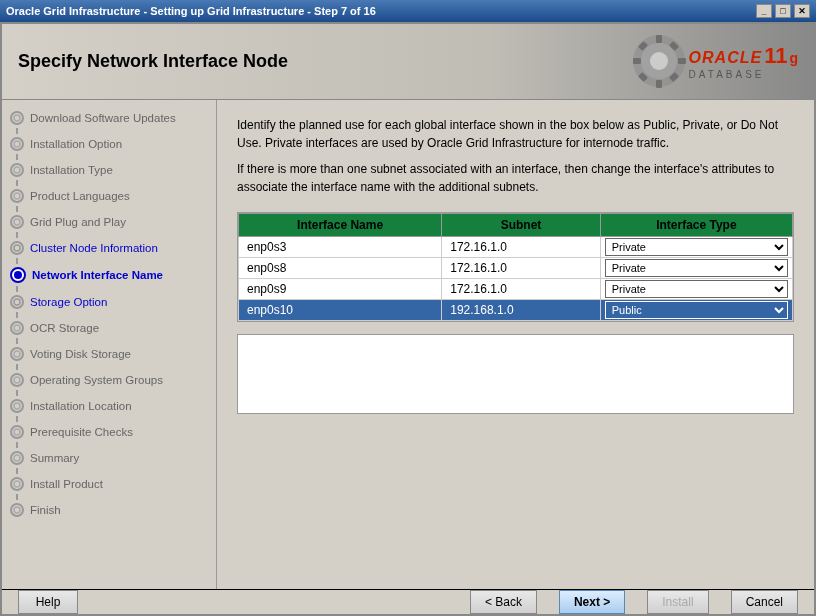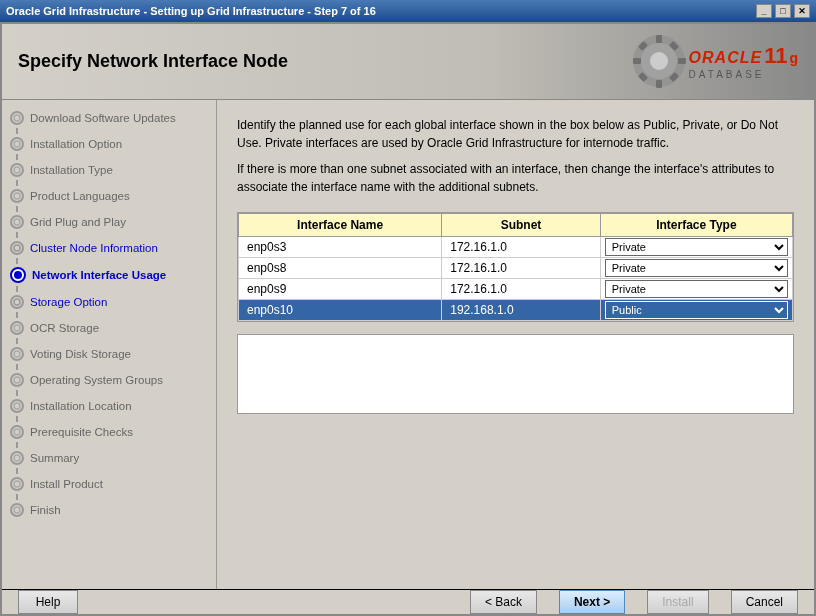--- a/index.html
+++ b/index.html
@@ -153,21 +153,21 @@
     .table-container {
       background: #fff;
       border: 1px solid #999;
       margin-bottom: 12px;
     }
     table {
       width: 100%;
       border-collapse: collapse;
     }
     th {
-      background: #fef9c3;
+      background: #15803d;
       border: 1px solid #999;
       padding: 4px 8px;
       text-align: center;
       font-size: 12px;
       font-weight: bold;
     }
     td {
       border: 1px solid #ccc;
       padding: 3px 8px;
       font-size: 12px;
@@ -329,21 +329,21 @@
           </div>
           <span>Cluster Node Information</span>
         </div>
         <div class="sidebar-line"></div>
         <div class="sidebar-item active">
           <div class="sidebar-icon active-icon">
             <svg width="10" height="10">
               <circle cx="5" cy="5" r="4" fill="#0000cc"></circle>
             </svg>
           </div>
-          <span>Network Interface Usage</span>
+          <span>Network Interface Name</span>
         </div>
         <div class="sidebar-line"></div>
         <div class="sidebar-item clickable">
           <div class="sidebar-icon">
             <svg width="10" height="10">
               <circle cx="5" cy="5" r="3" fill="none" stroke="#999" stroke-width="1.5"></circle>
             </svg>
           </div>
           <span>Storage Option</span>
         </div>

